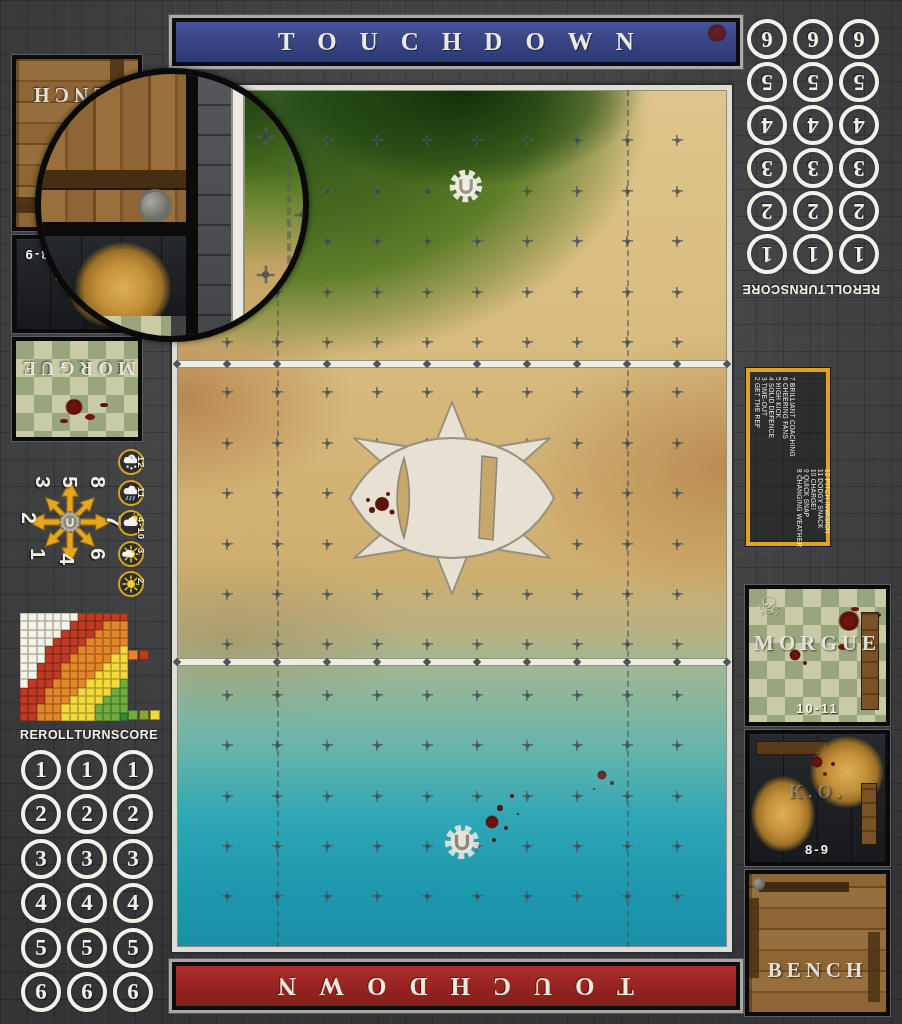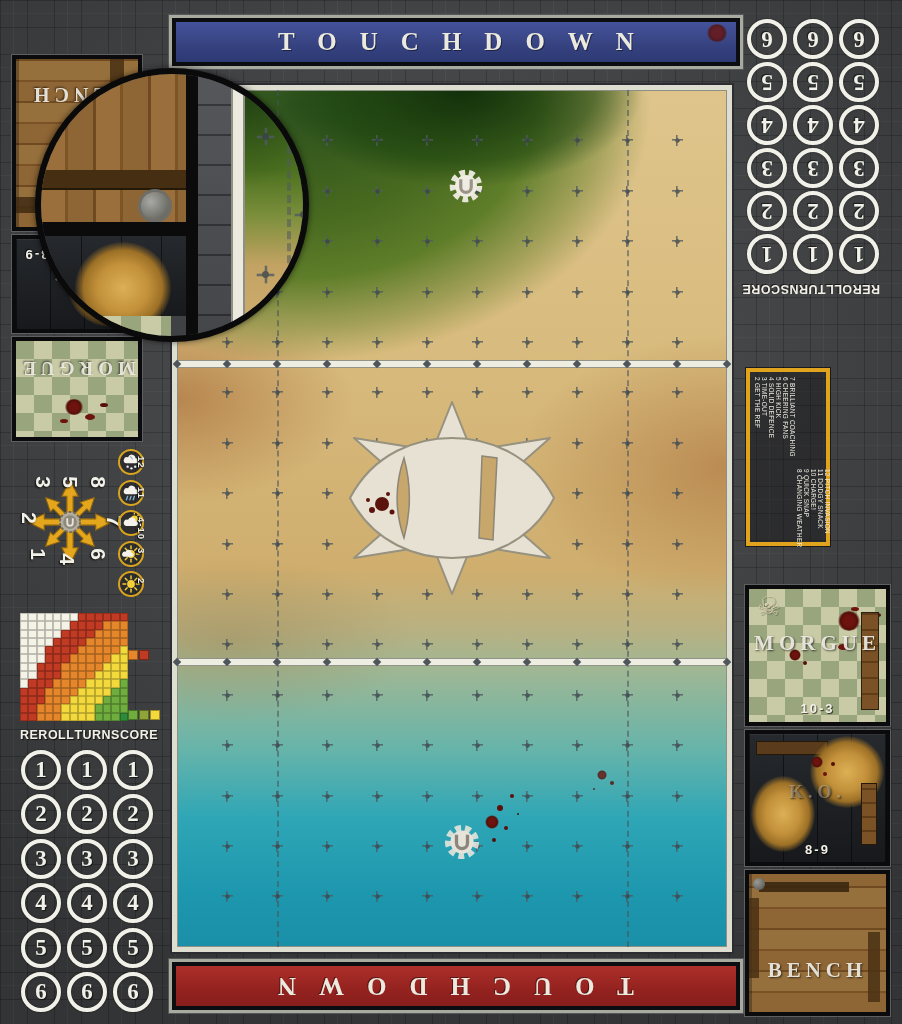--- a/index.html
+++ b/index.html
@@ -735,21 +735,21 @@
   </div>
 
   <div class="box checker" style="left:745px;top:585px;width:145px;height:141px;">
     <div style="position:absolute;left:8px;top:2px;font-size:26px;color:#d8cfae;text-shadow:1px 1px 1px rgba(0,0,0,.4);">☠</div>
     <span class="splat blood" style="left:88px;top:22px;width:24px;height:20px;
       box-shadow:18px 14px 0 -6px #6e130e, -6px 26px 0 -7px #6e130e, 28px -6px 0 -8px #55100c, 6px -12px 0 -8px #6e130e;"></span>
     <span class="splat blood" style="left:40px;top:60px;width:12px;height:12px;box-shadow:10px 8px 0 -4px #55100c;"></span>
     <div style="position:absolute;right:8px;top:24px;width:16px;height:96px;background:
       repeating-linear-gradient(0deg,#7a5226 0 14px,#5e3c18 14px 16px);box-shadow:0 0 0 1px #2e2010;"></div>
     <div class="zone-label" style="top:42px;font-size:21px;">MORGUE</div>
-    <div class="range-label" style="bottom:6px;">10-3</div>
+    <div class="range-label" style="bottom:6px;">10-11</div>
   </div>
 
   <div class="box kozone" style="left:745px;top:730px;width:145px;height:136px;">
     <div style="position:absolute;left:8px;top:8px;width:70px;height:12px;background:#5a3c1c;box-shadow:0 0 0 1px #241808;"></div>
     <div class="hay" style="right:2px;top:2px;width:74px;height:72px;"></div>
     <div class="hay" style="left:2px;bottom:10px;width:64px;height:76px;"></div>
     <span class="splat blood" style="left:62px;top:22px;width:12px;height:12px;
       box-shadow:8px 12px 0 -4px #6e130e, 16px 2px 0 -4px #55100c;"></span>
     <div style="position:absolute;right:10px;bottom:18px;width:14px;height:60px;background:
       repeating-linear-gradient(0deg,#7a5226 0 12px,#5e3c18 12px 14px);box-shadow:0 0 0 1px #241808;"></div>

